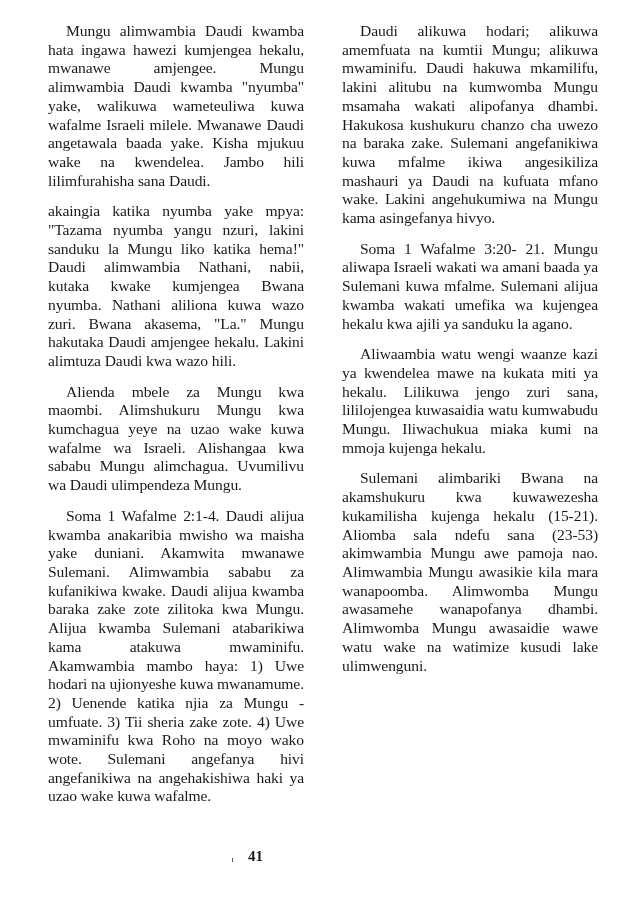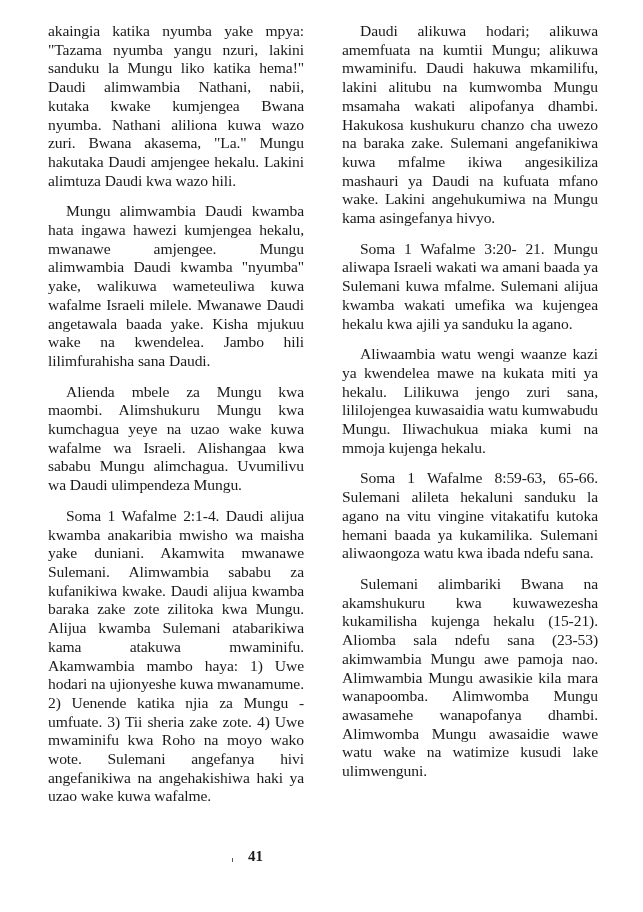--- a/index.html
+++ b/index.html
@@ -60,31 +60,30 @@
       height: 4px;
       background: #555;
     }
   </style>
 </head>
 <body>
 
 <div class="page">
 
   <div class="column col-left">
+    <p class="para">Mungu alimwambia Daudi kwamba hata ingawa hawezi kumjengea hekalu, mwanawe amjengee. Mungu alimwambia Daudi kwamba "nyumba" yake, walikuwa wameteuliwa kuwa wafalme Israeli milele. Mwanawe Daudi angetawala baada yake. Kisha mjukuu wake na kwendelea. Jambo hili lilimfurahisha sana Daudi.</p>
     <p class="para no-indent">akaingia katika nyumba yake mpya: "Tazama nyumba yangu nzuri, lakini sanduku la Mungu liko katika hema!" Daudi alimwambia Nathani, nabii, kutaka kwake kumjengea Bwana nyumba. Nathani aliliona kuwa wazo zuri. Bwana akasema, "La." Mungu hakutaka Daudi amjengee hekalu. Lakini alimtuza Daudi kwa wazo hili.</p>
-    <p class="para">Mungu alimwambia Daudi kwamba hata ingawa hawezi kumjengea hekalu, mwanawe amjengee. Mungu alimwambia Daudi kwamba "nyumba" yake, walikuwa wameteuliwa kuwa wafalme Israeli milele. Mwanawe Daudi angetawala baada yake. Kisha mjukuu wake na kwendelea. Jambo hili lilimfurahisha sana Daudi.</p>
     <p class="para">Alienda mbele za Mungu kwa maombi. Alimshukuru Mungu kwa kumchagua yeye na uzao wake kuwa wafalme wa Israeli. Alishangaa kwa sababu Mungu alimchagua. Uvumilivu wa Daudi ulimpendeza Mungu.</p>
     <p class="para">Soma 1 Wafalme 2:1-4. Daudi alijua kwamba anakaribia mwisho wa maisha yake duniani. Akamwita mwanawe Sulemani. Alimwambia sababu za kufanikiwa kwake. Daudi alijua kwamba baraka zake zote zilitoka kwa Mungu. Alijua kwamba Sulemani atabarikiwa kama atakuwa mwaminifu. Akamwambia mambo haya: 1) Uwe hodari na ujionyeshe kuwa mwanamume. 2) Uenende katika njia za Mungu - umfuate. 3) Tii sheria zake zote. 4) Uwe mwaminifu kwa Roho na moyo wako wote. Sulemani angefanya hivi angefanikiwa na angehakishiwa haki ya uzao wake kuwa wafalme.</p>
   </div>
 
   <div class="column col-right">
     <p class="para">Daudi alikuwa hodari; alikuwa amemfuata na kumtii Mungu; alikuwa mwaminifu. Daudi hakuwa mkamilifu, lakini alitubu na kumwomba Mungu msamaha wakati alipofanya dhambi. Hakukosa kushukuru chanzo cha uwezo na baraka zake. Sulemani angefanikiwa kuwa mfalme ikiwa angesikiliza mashauri ya Daudi na kufuata mfano wake. Lakini angehukumiwa na Mungu kama asingefanya hivyo.</p>
     <p class="para">Soma 1 Wafalme 3:20- 21. Mungu aliwapa Israeli wakati wa amani baada ya Sulemani kuwa mfalme. Sulemani alijua kwamba wakati umefika wa kujengea hekalu kwa ajili ya sanduku la agano.</p>
     <p class="para">Aliwaambia watu wengi waanze kazi ya kwendelea mawe na kukata miti ya hekalu. Lilikuwa jengo zuri sana, lililojengea kuwasaidia watu kumwabudu Mungu. Iliwachukua miaka kumi na mmoja kujenga hekalu.</p>
-    <p class="para">Soma 1 Wafalme 8:59-63, 65-66. Sulemani alileta hekaluni sanduku la agano na vitu vingine vitakatifu kutoka hemani baada ya kukamilika. Sulemani aliwaongoza watu kwa ibada ndefu sana.</p>
     <p class="para">Sulemani alimbariki Bwana na akamshukuru kwa kuwawezesha kukamilisha kujenga hekalu (15-21). Aliomba sala ndefu sana (23-53) akimwambia Mungu awe pamoja nao. Alimwambia Mungu awasikie kila mara wanapoomba. Alimwomba Mungu awasamehe wanapofanya dhambi. Alimwomba Mungu awasaidie wawe watu wake na watimize kusudi lake ulimwenguni.</p>
   </div>
 
   <div class="speck"></div>
 
   <div class="page-number">
     <span>41</span>
   </div>
 
 </div>

